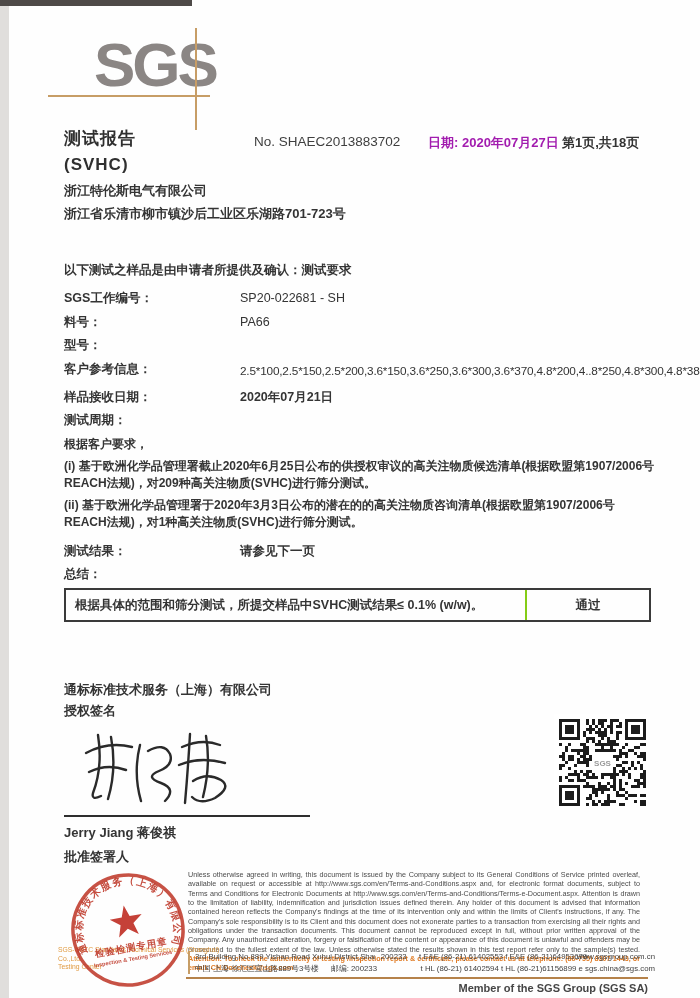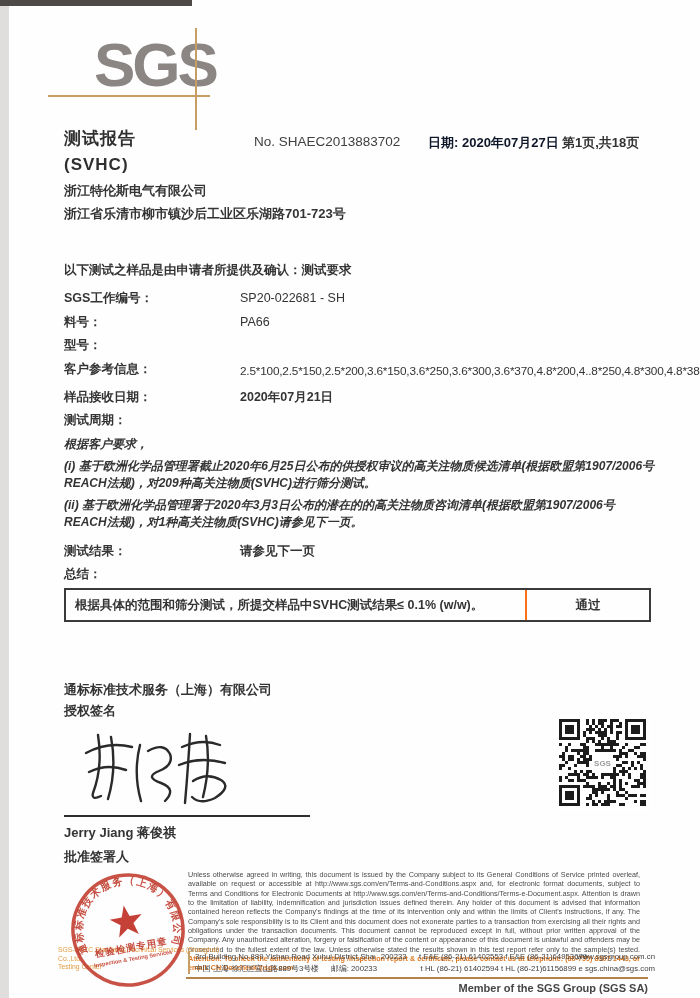--- a/index.html
+++ b/index.html
@@ -9,37 +9,37 @@
 
   .top-bar{left:0;top:0;width:192px;height:6px;background:#4e4a48;}
   .left-strip{left:0;top:6px;width:9px;height:992px;background:#e0dedc;}
 
   .logo{left:94px;top:34px;font-size:62px;font-weight:bold;color:#8b8684;letter-spacing:-3px;line-height:62px;}
   .reg-h{left:48px;top:95px;width:162px;height:2px;background:#c79d66;}
   .reg-v{left:195px;top:28px;width:2px;height:102px;background:#c79d66;}
 
   .doc-title{left:64px;top:126px;font-size:17px;font-weight:bold;line-height:26px;letter-spacing:1px;color:#2f2f2f;}
   .report-no{left:254px;top:134px;font-size:13.5px;color:#3f3f3f;}
-  .hdr-date{left:428px;top:134px;font-size:13px;font-weight:bold;color:#0f172a;}
+  .hdr-date{left:428px;top:134px;font-size:13px;font-weight:bold;color:#a21caf;}
   .hdr-page{left:562px;top:134px;font-size:13px;font-weight:bold;color:#333;}
 
   .applicant{left:64px;top:179px;font-size:13px;font-weight:bold;line-height:23px;color:#343434;}
 
   .body-block{left:64px;top:262px;width:591px;font-size:12.5px;color:#343434;}
   .intro{font-weight:bold;margin-bottom:11px;}
   .kv{display:flex;margin-bottom:7px;line-height:16.5px;}
   .k{width:176px;font-weight:bold;flex-shrink:0;}
   .v{flex:1;}
   .v.cjk{font-weight:bold;}
   .v.ref{font-size:11.8px;line-height:21px;letter-spacing:-0.2px;}
-  .req p{margin:0 0 5px 0;line-height:17px;font-weight:bold;font-size:12px;font-style:italic;}
+  .req p{margin:0 0 5px 0;line-height:17px;font-weight:bold;font-size:12px;}
   .sum-label{font-weight:bold;margin-bottom:5px;}
   .sum-table{display:flex;border:2px solid #3a3a3a;width:587px;box-sizing:border-box;gap:28px;}
   .sum-cell{padding:7px 9px;font-weight:bold;font-size:12.5px;flex:1;line-height:16px;}
-  .sum-verdict{width:104px;flex:none;border-left:2px solid #f97316;display:flex;align-items:center;justify-content:center;text-align:right;}
+  .sum-verdict{width:104px;flex:none;border-left:2px solid #84cc16;display:flex;align-items:center;justify-content:center;text-align:right;}
 
   .sig-block{left:64px;top:679px;font-size:13px;color:#343434;}
   .sig-company{font-weight:bold;line-height:22px;}
   .sig-auth{font-weight:bold;line-height:20px;}
   .sig-svg{margin:4px 0 0 16px;display:block;}
   .sig-line{width:246px;height:2px;background:#2e2e2e;margin-top:2px;}
   .sig-name{font-weight:bold;margin-top:7px;}
   .sig-role{font-weight:bold;margin-top:6px;}
 
   .qr-box{left:554px;top:714px;width:96px;height:96px;background:#fff;display:flex;align-items:center;justify-content:center;}
@@ -107,21 +107,21 @@
       <span class="v cjk">2020年07月21日</span>
     </div>
     <div class="kv">
       <span class="k">测试周期：</span>
     </div>
 
     <div class="kv">
       <span class="v req">
         <p>根据客户要求，</p>
         <p>(i) 基于欧洲化学品管理署截止2020年6月25日公布的供授权审议的高关注物质候选清单(根据欧盟第1907/2006号REACH法规)，对209种高关注物质(SVHC)进行筛分测试。</p>
-        <p>(ii) 基于欧洲化学品管理署于2020年3月3日公布的潜在的的高关注物质咨询清单(根据欧盟第1907/2006号REACH法规)，对1种高关注物质(SVHC)请参见下一页。</p>
+        <p>(ii) 基于欧洲化学品管理署于2020年3月3日公布的潜在的的高关注物质咨询清单(根据欧盟第1907/2006号REACH法规)，对1种高关注物质(SVHC)进行筛分测试。</p>
       </span>
     </div>
 
     <div class="kv">
       <span class="k">测试结果：</span>
       <span class="v cjk">请参见下一页</span>
     </div>
 
     <div class="sum-label">总结：</div>
     <div class="sum-table">

